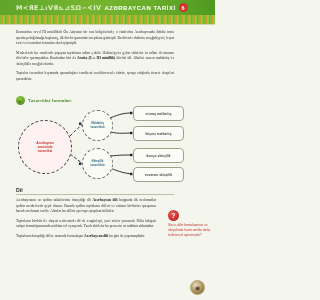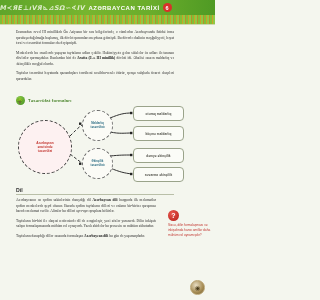--- a/index.html
+++ b/index.html
@@ -14,23 +14,22 @@
 
   
   .hdr{
     position:absolute;left:0;top:0;width:215px;height:15px;
     background:linear-gradient(90deg,#5fa52a 0%,#77b52f 40%,#6aad2b 70%,#4f9a24 100%);
     display:flex;align-items:center;overflow:hidden;
   }
   .hdr-deco{
     font-family:"DejaVu Sans",sans-serif;
     font-size:6.5px;font-weight:bold;color:#e9f3d8;
-    letter-spacing:.4px;margin-left:0;white-space:nowrap;
+    letter-spacing:.4px;margin-left:16px;white-space:nowrap;
     opacity:.92;
-    font-style:italic;
   }
   .hdr-title{
     font-family:"Liberation Sans",sans-serif;
     font-size:6px;font-weight:bold;color:#ffffff;
     letter-spacing:.5px;white-space:nowrap;margin-left:3px;
   }
   .hdr-badge{
     margin-left:3px;width:9px;height:9px;border-radius:50%;
     background:#d8312a;color:#fff;font-family:"Liberation Sans",sans-serif;
     font-size:5.5px;font-weight:bold;display:flex;align-items:center;

